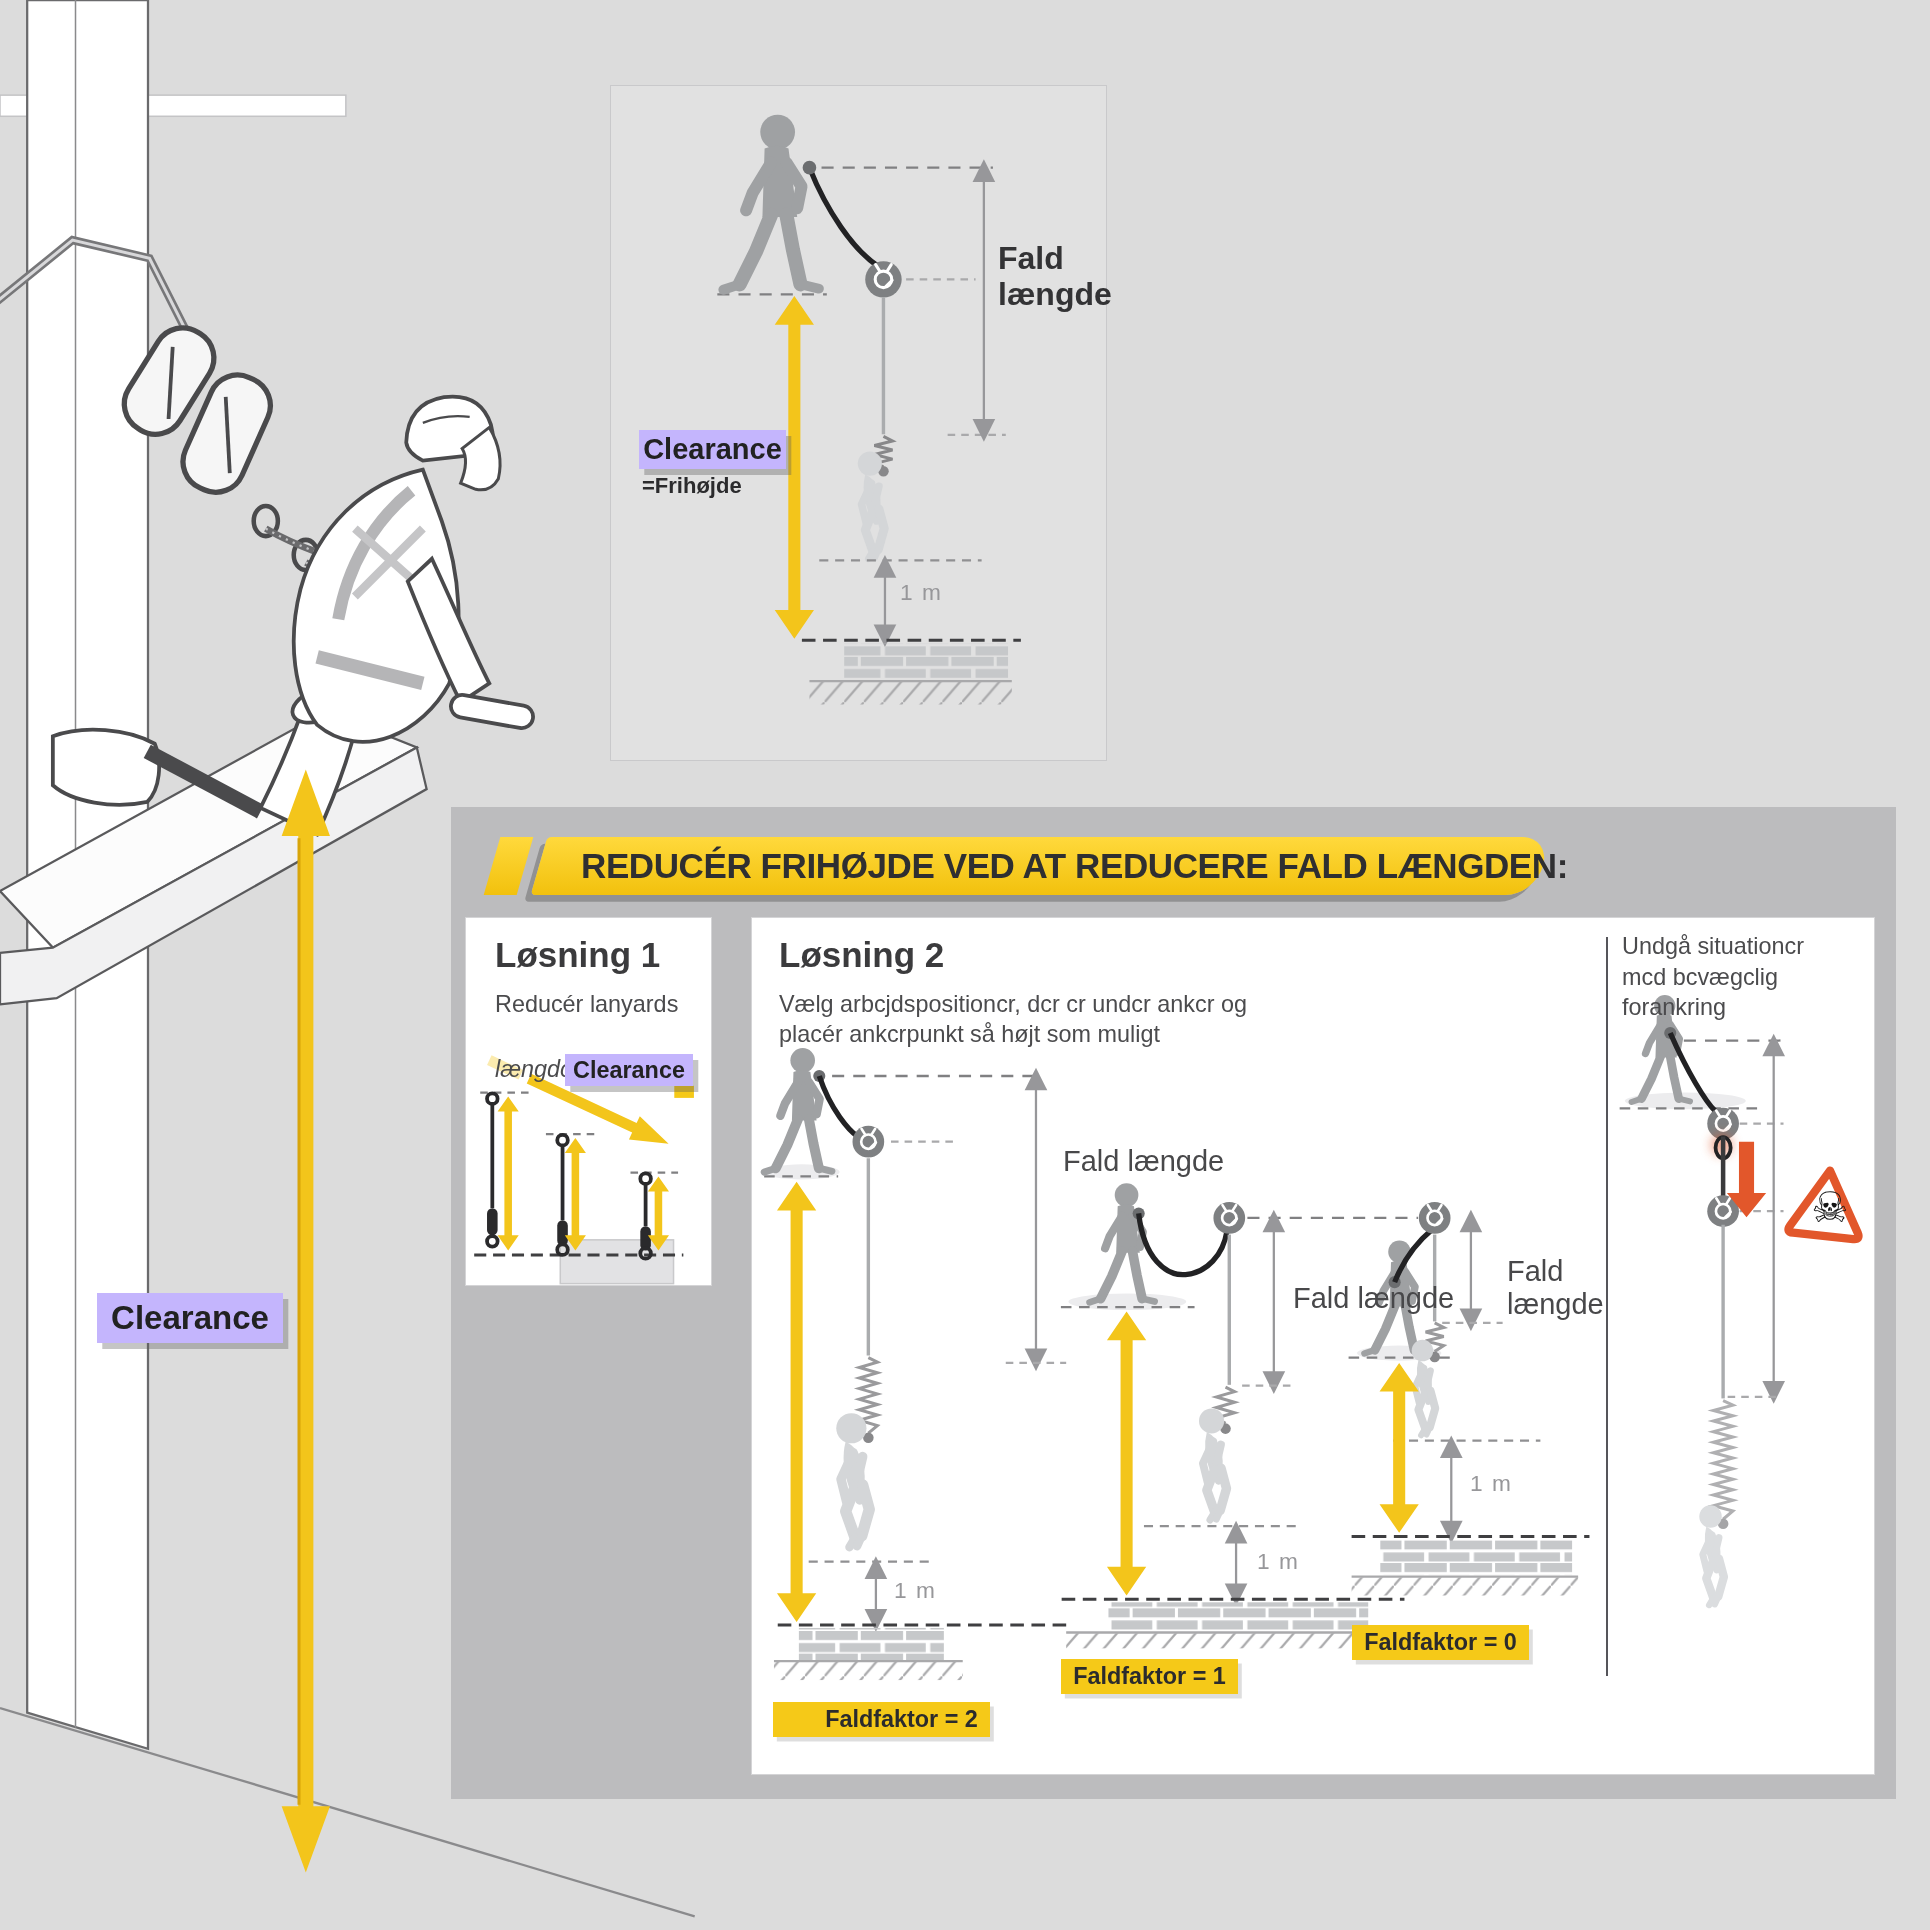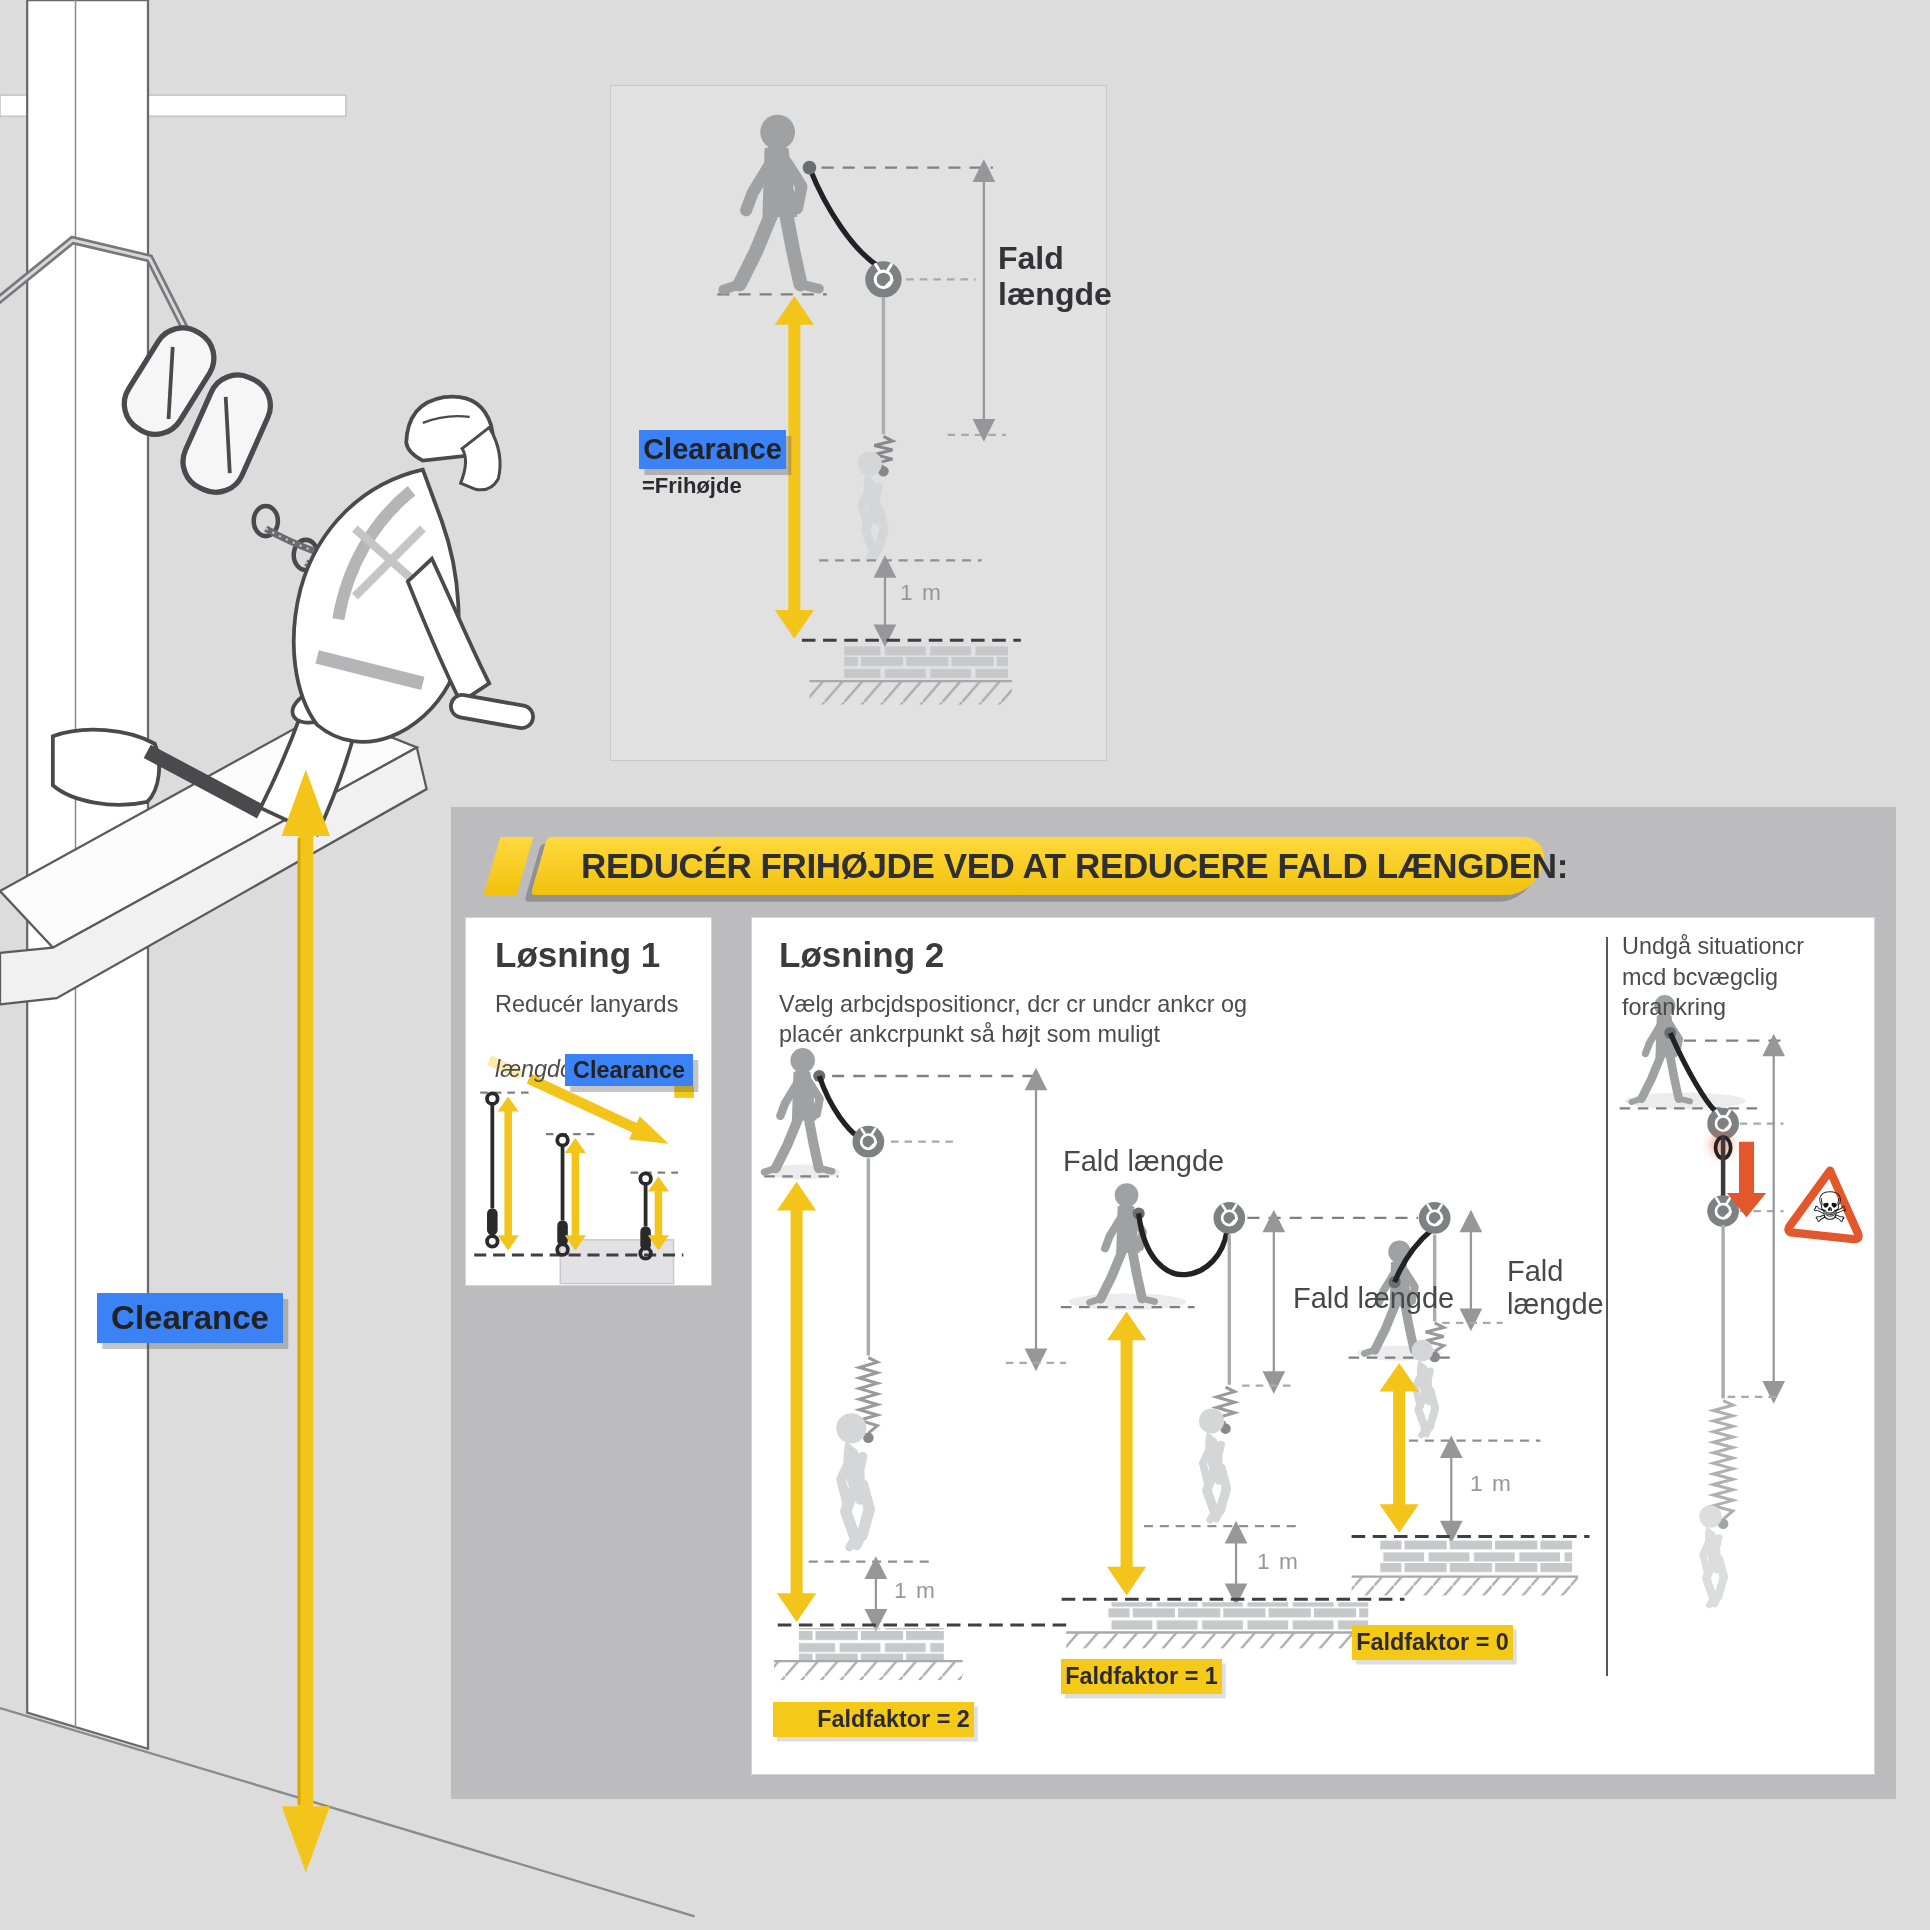--- a/index.html
+++ b/index.html
@@ -6,24 +6,24 @@
   .canvas{position:relative;width:1930px;height:1930px;background:#dcdcdc;overflow:hidden;
           font-family:"Liberation Sans","DejaVu Sans",sans-serif;}
   .panel{position:absolute;z-index:1;}
   #topPanel{left:610px;top:85px;width:495px;height:674px;background:#e1e1e1;border:1.5px solid #c9c9cb;}
   #bigPanel{left:451px;top:807px;width:1445px;height:992px;background:#bcbcbe;}
   #box1{left:465px;top:917px;width:245px;height:367px;background:#ffffff;border:0.8px solid #d4d4d6;}
   #box2{left:751px;top:917px;width:1122px;height:856px;background:#ffffff;border:0.8px solid #d4d4d6;}
   #divider{left:1606px;top:937px;width:2.3px;height:739px;background:#55555a;}
   svg.art{position:absolute;left:0;top:0;z-index:2;}
   .lbl{position:absolute;z-index:3;white-space:nowrap;color:#3a3a3c;}
-  .ylabel{background:#3b82f6;color:#222222;font-weight:bold;display:flex;align-items:center;justify-content:center;
+  .ylabel{background:#c4b5fd;color:#222222;font-weight:bold;display:flex;align-items:center;justify-content:center;
           box-shadow:5.3px 6px 0 rgba(90,90,90,.35);}
   .ffl{background:#F5C918;color:#2b2b2d;font-weight:bold;display:flex;align-items:center;justify-content:center;
-       font-size:23.4px;width:161px;height:35px;box-shadow:3.8px 4.5px 0 rgba(0,0,0,.13);}
+       font-size:23.4px;width:177px;height:35px;box-shadow:3.8px 4.5px 0 rgba(0,0,0,.13);}
   .title{font-size:35px;font-weight:bold;color:#3b3b3d;}
   .sub{font-size:23.4px;color:#4b4b4d;}
   .fald{font-size:29px;color:#48484a;}
   .faldB{font-size:32px;font-weight:bold;color:#333335;}
   .onem{font-size:22.7px;font-weight:normal;color:#97979a;letter-spacing:1.5px;}
   .banner-side{position:absolute;left:492px;top:837px;width:33px;height:58px;z-index:3;
                background:linear-gradient(#ffd93c,#f2c10d);transform:skewX(-16deg);}
   .banner-main{position:absolute;left:539px;top:837px;width:1004px;height:58px;z-index:3;
                background:linear-gradient(#ffd93c,#f2c10d);transform:skewX(-16deg);
                border-radius:4.5px 29px 29px 4.5px;box-shadow:-4.5px 6.8px 0 rgba(80,80,80,.40);}

